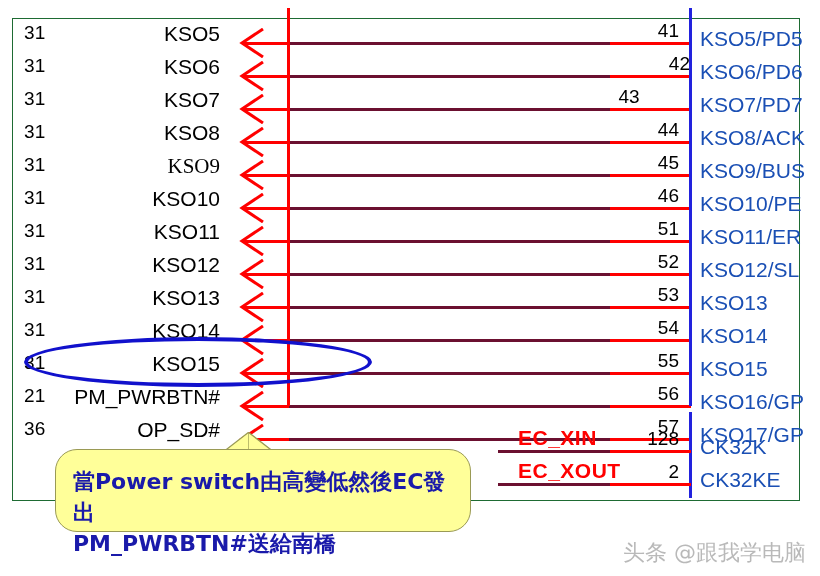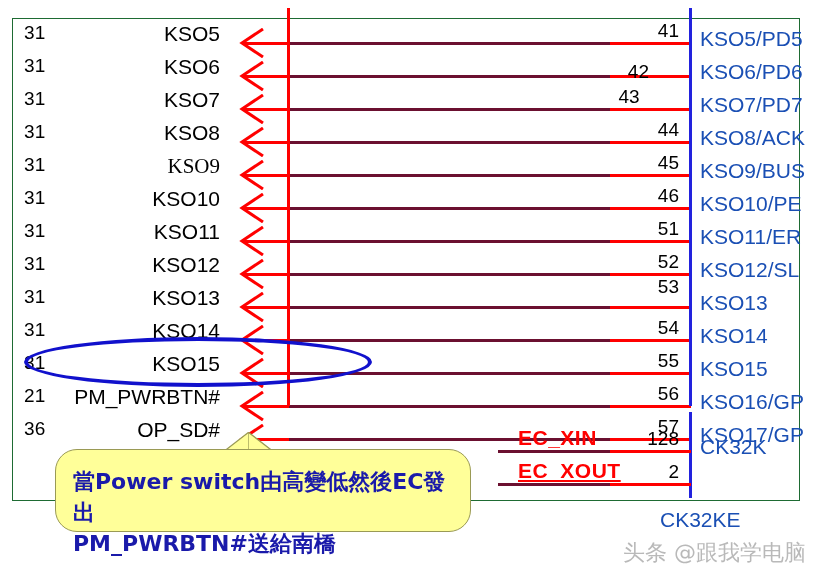--- a/index.html
+++ b/index.html
@@ -205,21 +205,21 @@
       <div class="page-ref" style="left: 24px; top: 55px;">31</div>
       <div class="net-name" style="left: 60px; width: 160px; top: 55px;">KSO6</div>
       <div class="chevron" style="left: 222px; top: 61px;">
         <svg width="42" height="30" viewBox="0 0 42 30">
           <polyline points="41,1 20,15 41,29" fill="none" stroke="#ff0000" stroke-width="3"></polyline>
         </svg>
       </div>
       <div class="wire-red" style="left: 242px; top: 75px; width: 47px;"></div>
       <div class="wire-dark" style="left: 289px; top: 75px; width: 321px;"></div>
       <div class="wire-red" style="left: 610px; top: 75px; width: 81px;"></div>
-      <div class="pin-num" style="left: 549px; width: 100px; top: 53px; margin-top: 8px;">42</div>
+      <div class="pin-num" style="left: 590px; width: 100px; top: 53px;">42</div>
       <div class="pin-label" style="left: 700px; top: 60px;">KSO6/PD6</div>
       <div class="page-ref" style="left: 24px; top: 88px;">31</div>
       <div class="net-name" style="left: 60px; width: 160px; top: 88px;">KSO7</div>
       <div class="chevron" style="left: 222px; top: 94px;">
         <svg width="42" height="30" viewBox="0 0 42 30">
           <polyline points="41,1 20,15 41,29" fill="none" stroke="#ff0000" stroke-width="3"></polyline>
         </svg>
       </div>
       <div class="wire-red" style="left: 242px; top: 108px; width: 47px;"></div>
       <div class="wire-dark" style="left: 289px; top: 108px; width: 321px;"></div>
@@ -289,21 +289,21 @@
       <div class="page-ref" style="left: 24px; top: 286px;">31</div>
       <div class="net-name" style="left: 60px; width: 160px; top: 286px;">KSO13</div>
       <div class="chevron" style="left: 222px; top: 292px;">
         <svg width="42" height="30" viewBox="0 0 42 30">
           <polyline points="41,1 20,15 41,29" fill="none" stroke="#ff0000" stroke-width="3"></polyline>
         </svg>
       </div>
       <div class="wire-red" style="left: 242px; top: 306px; width: 47px;"></div>
       <div class="wire-dark" style="left: 289px; top: 306px; width: 321px;"></div>
       <div class="wire-red" style="left: 610px; top: 306px; width: 81px;"></div>
-      <div class="pin-num" style="left: 579px; width: 100px; top: 276px;">53</div>
+      <div class="pin-num" style="left: 579px; width: 100px; top: 284px;">53</div>
       <div class="pin-label" style="left: 700px; top: 291px;">KSO13</div>
       <div class="page-ref" style="left: 24px; top: 319px;">31</div>
       <div class="net-name" style="left: 60px; width: 160px; top: 319px;">KSO14</div>
       <div class="chevron" style="left: 222px; top: 325px;">
         <svg width="42" height="30" viewBox="0 0 42 30">
           <polyline points="41,1 20,15 41,29" fill="none" stroke="#ff0000" stroke-width="3"></polyline>
         </svg>
       </div>
       <div class="wire-red" style="left: 242px; top: 339px; width: 47px;"></div>
       <div class="wire-dark" style="left: 289px; top: 339px; width: 321px;"></div>
@@ -353,25 +353,25 @@
   <div class="ic-edge" style="left:689px; top:8px; height:398px;"></div>
   <div class="ic-edge" style="left:689px; top:412px; height:86px;"></div>
 
 
   <div id="layer-crystal">
       <div class="xtal-name" style="left: 518px; top: 426px;">EC_XIN</div>
       <div class="wire-dark" style="left: 498px; top: 450px; width: 114px;"></div>
       <div class="wire-red" style="left: 610px; top: 450px; width: 81px;"></div>
       <div class="pin-num" style="left: 579px; width: 100px; top: 428px;">128</div>
       <div class="pin-label" style="left: 700px; top: 435px;">CK32K</div>
-      <div class="xtal-name" style="left: 518px; top: 459px; text-decoration: underline;">EC_XOUT</div>
+      <div class="xtal-name" style="left: 518px; top: 459px;">EC_XOUT</div>
       <div class="wire-dark" style="left: 498px; top: 483px; width: 114px;"></div>
       <div class="wire-red" style="left: 610px; top: 483px; width: 81px;"></div>
       <div class="pin-num" style="left: 579px; width: 100px; top: 461px;">2</div>
-      <div class="pin-label" style="left: 660px; top: 468px; margin-top: 40px;">CK32KE</div>
+      <div class="pin-label" style="left: 700px; top: 468px;">CK32KE</div>
     </div>
 
   <div class="ellipse-hl"></div>
 
   <div class="callout">
     <svg class="callout-tail-l" style="left:150px;" viewBox="0 0 44 34">
       <polygon points="44,0 0,34 44,34" fill="#ffff99" stroke="#9a9a55" stroke-width="1.3"></polygon>
     </svg>
     <svg class="callout-tail-r" style="left:193px;" viewBox="0 0 44 34">
       <polygon points="0,0 44,34 0,34" fill="#ffff99" stroke="#9a9a55" stroke-width="1.3"></polygon>

